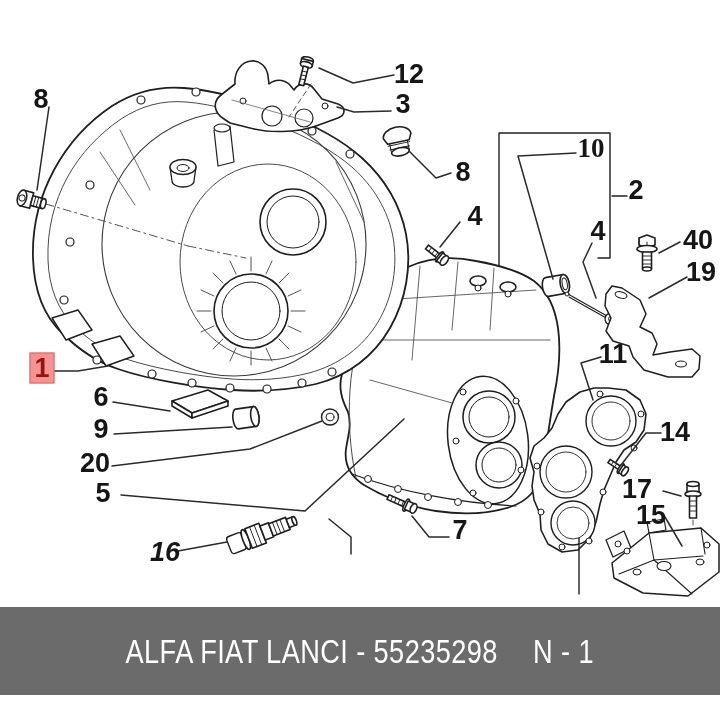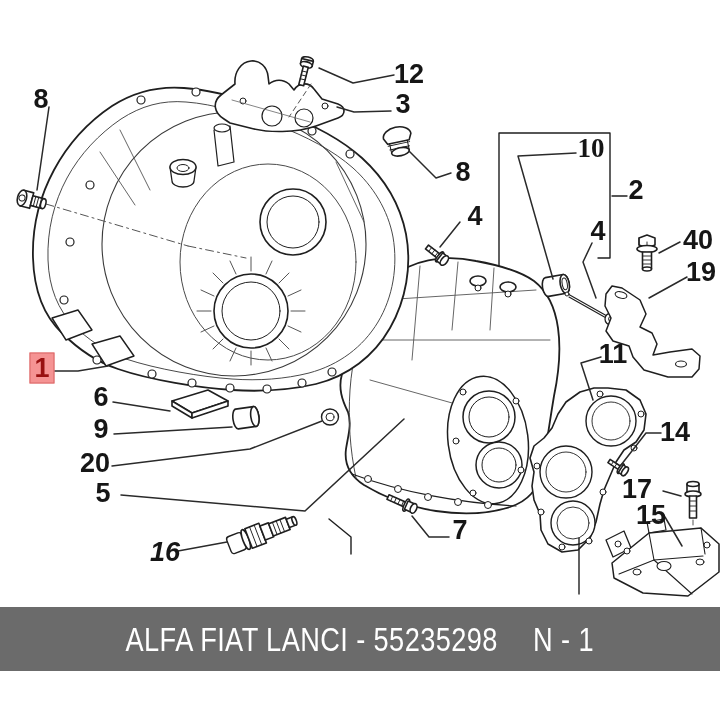--- a/index.html
+++ b/index.html
@@ -5,21 +5,21 @@
   html,body{margin:0;padding:0;background:#fff;}
   .stage{position:relative;width:720px;height:720px;background:#ffffff;overflow:hidden;
          font-family:"Liberation Sans",sans-serif;}
   svg{position:absolute;left:0;top:0;}
   #callout-layer{position:absolute;left:0;top:0;width:720px;height:604px;}
   .callout{position:absolute;transform:translate(-50%,-50%);
            font:bold 27px "Liberation Sans",sans-serif;color:#161616;line-height:1;
            white-space:nowrap;cursor:default;}
   .callout.hl{background:var(--hl-bg,#f59393);color:var(--hl-text,#991111);
               border:1px solid var(--hl-border,#d96666);padding:1px 4px;}
-  .caption-bar{position:absolute;left:0;top:607px;width:720px;height:64px;
+  .caption-bar{position:absolute;left:0;top:607px;width:720px;height:88px;
                background:#6b6b6b;display:flex;align-items:center;justify-content:center;}
   .caption-row{display:flex;gap:44px;align-items:baseline;transform:scaleX(0.8);
                transform-origin:center;}
   .cap-text{color:#ffffff;font-size:34px;font-weight:400;letter-spacing:0.5px;
             font-family:"Liberation Sans",sans-serif;white-space:nowrap;}
 </style>
 </head>
 <body>
 
 <div class="stage">

